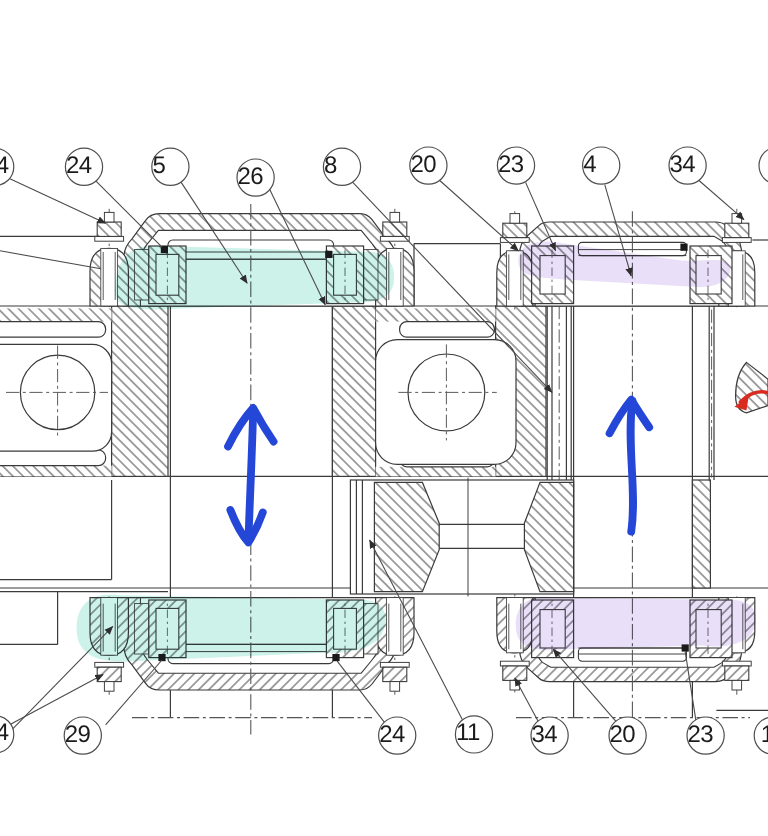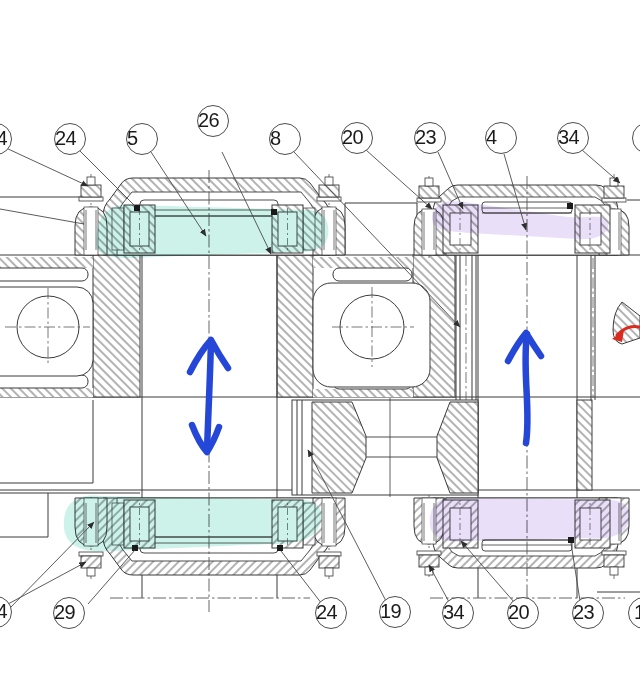--- a/index.html
+++ b/index.html
@@ -241,30 +241,30 @@
 
   <g stroke-width="3" stroke-linecap="round" fill="none" stroke="#d92b20">
     <path d="M639,327 C630,325 623,329 617,335"></path>
     <polygon points="612,339 624,330 622,342" stroke="none" fill="#d92b20"></polygon>
   </g>
 </svg>
 
 <div class="balloon align-r" style="left:-20px;top:123px">4</div>
 <div class="balloon" style="left:54px;top:123px">24</div>
 <div class="balloon" style="left:126px;top:123px">5</div>
-<div class="balloon" style="left:197px;top:105px">26</div>
+<div class="balloon" style="left:197px;top:132px">26</div>
 <div class="balloon" style="left:269px;top:123px">8</div>
 <div class="balloon" style="left:341px;top:122px">20</div>
 <div class="balloon" style="left:414px;top:122px">23</div>
 <div class="balloon" style="left:485px;top:122px">4</div>
 <div class="balloon" style="left:557px;top:122px">34</div>
 <div class="balloon" style="left:632px;top:122px"></div>
 
 <div class="balloon align-r" style="left:-20px;top:596px">4</div>
 <div class="balloon" style="left:53px;top:597px">29</div>
 <div class="balloon" style="left:315px;top:597px">24</div>
-<div class="balloon" style="left:379px;top:596px">19</div>
+<div class="balloon" style="left:379px;top:596px">11</div>
 <div class="balloon" style="left:442px;top:597px">34</div>
 <div class="balloon" style="left:507px;top:597px">20</div>
 <div class="balloon" style="left:572px;top:597px">23</div>
 <div class="balloon align-l" style="left:628px;top:597px">1</div>
 
 </div>
 
 </body></html>

